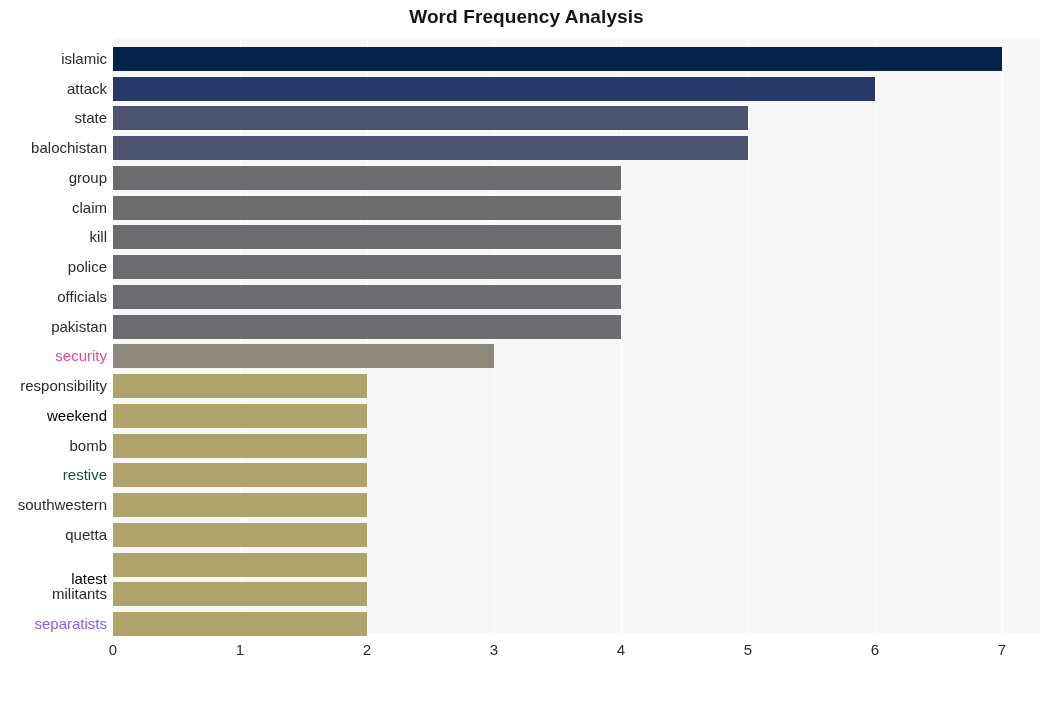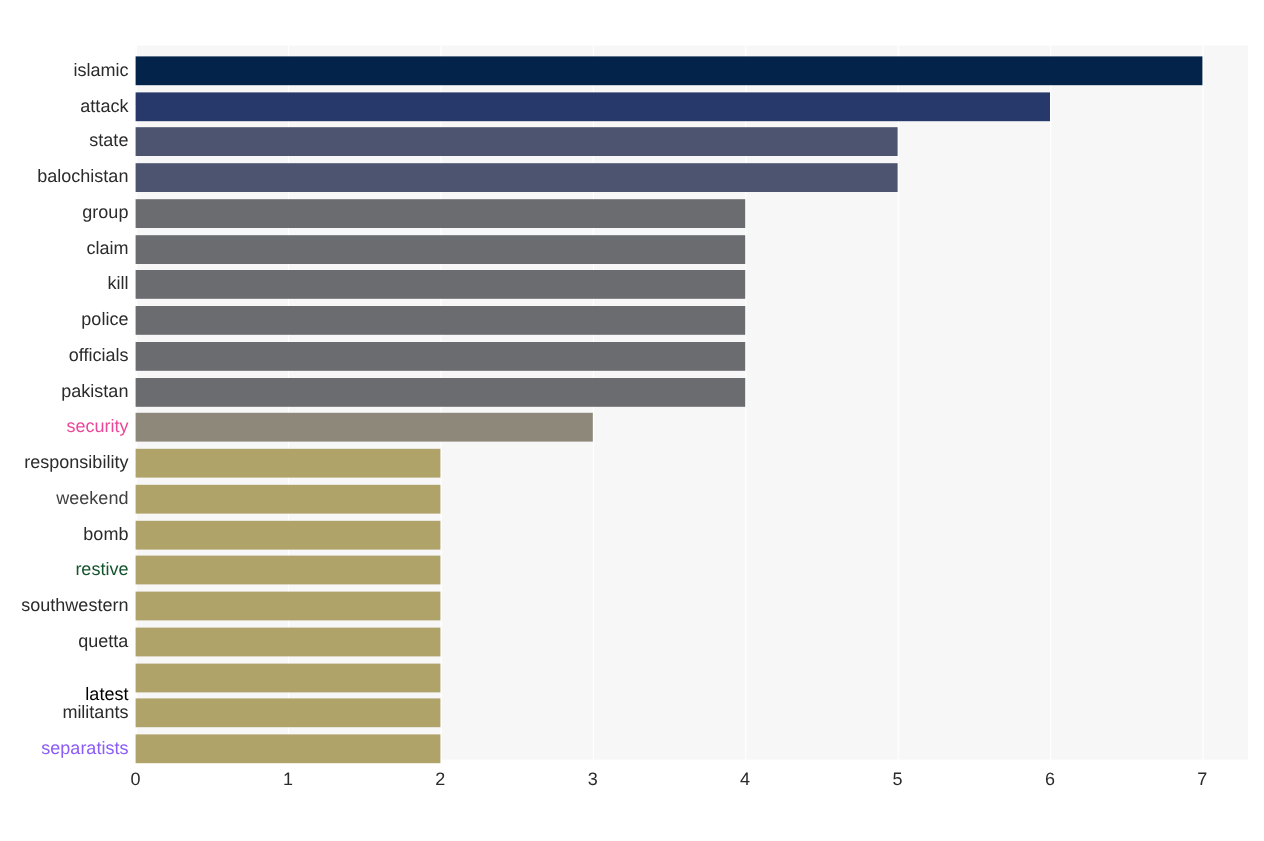--- a/index.html
+++ b/index.html
@@ -102,20 +102,21 @@
     text-align: center;
     font-size: 15px;
     color: #2b2b2b;
   }
 </style>
 </head>
 <body>
 
 <div id="figure" style="background: rgb(255, 255, 255);">
 
+  <div id="chart-title" style="color: rgb(20, 20, 20);">Word Frequency Analysis</div>
 
   <div id="plot-area" style="background: rgb(247, 247, 247);">
     <div id="gridlines-layer">
         <div class="gridline-v" style="left: 0px; background: rgb(255, 255, 255);"></div>
         <div class="gridline-v" style="left: 126.986px; background: rgb(255, 255, 255);"></div>
         <div class="gridline-v" style="left: 253.973px; background: rgb(255, 255, 255);"></div>
         <div class="gridline-v" style="left: 380.959px; background: rgb(255, 255, 255);"></div>
         <div class="gridline-v" style="left: 507.945px; background: rgb(255, 255, 255);"></div>
         <div class="gridline-v" style="left: 634.932px; background: rgb(255, 255, 255);"></div>
         <div class="gridline-v" style="left: 761.918px; background: rgb(255, 255, 255);"></div>
@@ -151,21 +152,21 @@
       <div class="y-tick-label" style="top: 68px; color: rgb(43, 43, 43);">state</div>
       <div class="y-tick-label" style="top: 98px; color: rgb(43, 43, 43);">balochistan</div>
       <div class="y-tick-label" style="top: 128px; color: rgb(43, 43, 43);">group</div>
       <div class="y-tick-label" style="top: 158px; color: rgb(43, 43, 43);">claim</div>
       <div class="y-tick-label" style="top: 187px; color: rgb(43, 43, 43);">kill</div>
       <div class="y-tick-label" style="top: 217px; color: rgb(43, 43, 43);">police</div>
       <div class="y-tick-label" style="top: 247px; color: rgb(43, 43, 43);">officials</div>
       <div class="y-tick-label" style="top: 277px; color: rgb(43, 43, 43);">pakistan</div>
       <div class="y-tick-label" style="top: 306px; color: #ec4899;">security</div>
       <div class="y-tick-label" style="top: 336px; color: rgb(43, 43, 43);">responsibility</div>
-      <div class="y-tick-label" style="top: 366px; color: #404040;">weekend</div>
+      <div class="y-tick-label" style="top: 366px; color: #000000;">weekend</div>
       <div class="y-tick-label" style="top: 396px; color: rgb(43, 43, 43);">bomb</div>
       <div class="y-tick-label" style="top: 425px; color: #14532d;">restive</div>
       <div class="y-tick-label" style="top: 455px; color: rgb(43, 43, 43); padding-left: 40px;">southwestern</div>
       <div class="y-tick-label" style="top: 485px; color: rgb(43, 43, 43);">quetta</div>
       <div class="y-tick-label" style="top: 529px; color: #000000; margin-left: 46px;">latest</div>
       <div class="y-tick-label" style="top: 544px; color: rgb(43, 43, 43);">militants</div>
       <div class="y-tick-label" style="top: 574px; color: #8b5cf6;">separatists</div>
     </div>
 
   <div id="x-axis-labels">

